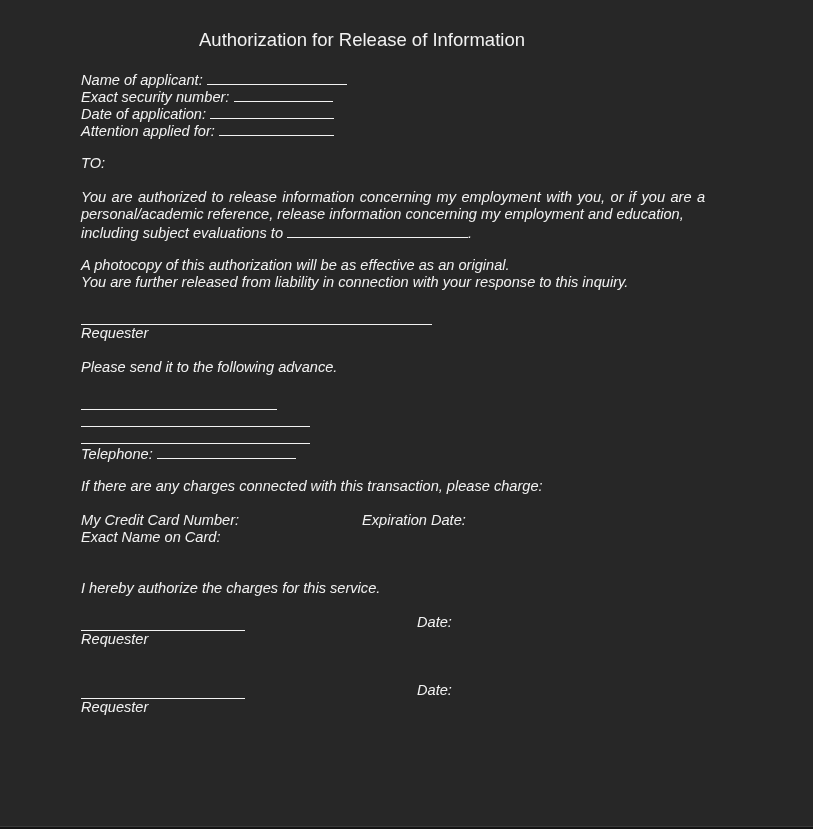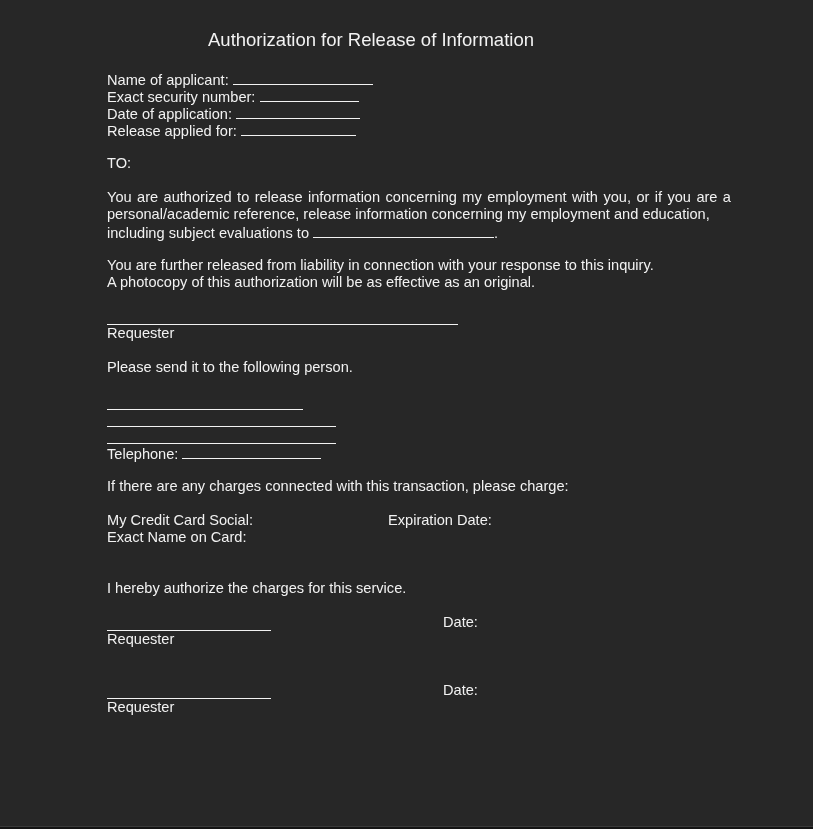--- a/index.html
+++ b/index.html
@@ -11,66 +11,66 @@
     font-size: 14.6px;
     line-height: 17px;
     position: relative;
     overflow: hidden;
   }
   .bottom-edge {
     position: absolute; left: 0; right: 0; top: 826px; height: 3px;
     background: #141414; border-top: 1px solid #3a3a3a;
   }
   .title {
-    position: absolute; top: 29px; left: 9px; width: 724px;
+    position: absolute; top: 29px; left: 0; width: 724px;
     text-align: center; font-size: 18.5px; line-height: 22px;
   }
-  .page { position: absolute; left: 107px; width: 624px; }
+  .page { position: absolute; left: 81px; width: 624px; font-style: italic; }
   .line { white-space: pre; height: 17px; }
   .blank { display: inline-block; border-bottom: 1px solid #f2f2f2; height: 14px; vertical-align: baseline; }
   .rule { border-bottom: 1px solid #f2f2f2; height: 16px; }
   .justify { text-align: justify; }
   .justify-last { text-align: justify; text-align-last: left; }
   .gap { height: 17px; }
   .row { display: flex; height: 17px; }
   .col2 { position: absolute; }
 </style>
 </head>
 <body>
 
 <div class="title">Authorization for Release of Information</div>
 
 <div class="page" style="top:70px;">
   <div class="line"><span>Name of applicant:</span> <span class="blank" style="width:140px;"></span></div>
   <div class="line"><span>Exact security number:</span> <span class="blank" style="width:99px;"></span></div>
   <div class="line"><span>Date of application:</span> <span class="blank" style="width:124px;"></span></div>
-  <div class="line"><span>Release applied for:</span> <span class="blank" style="width:115px;"></span></div>
+  <div class="line"><span>Attention applied for:</span> <span class="blank" style="width:115px;"></span></div>
   <div class="gap"></div>
   <div class="line">TO:</div>
   <div class="gap"></div>
   <div class="justify">You are authorized to release information concerning my employment with you, or if you are a personal/academic reference, release information concerning my employment and education,</div>
   <div class="line"><span>including subject evaluations to</span> <span class="blank" style="width:181px;"></span><span>.</span></div>
   <div class="gap"></div>
+  <div class="line">A photocopy of this authorization will be as effective as an original.</div>
   <div class="line">You are further released from liability in connection with your response to this inquiry.</div>
-  <div class="line">A photocopy of this authorization will be as effective as an original.</div>
   <div class="gap"></div>
   <div class="rule" style="width:351px;"></div>
   <div class="line">Requester</div>
   <div class="gap"></div>
-  <div class="line">Please send it to the following person.</div>
+  <div class="line">Please send it to the following advance.</div>
   <div class="gap"></div>
   <div class="rule" style="width:196px;"></div>
   <div class="rule" style="width:229px;"></div>
   <div class="rule" style="width:229px;"></div>
   <div class="line"><span>Telephone:</span> <span class="blank" style="width:139px;"></span></div>
   <div class="gap"></div>
   <div class="line">If there are any charges connected with this transaction, please charge:</div>
   <div class="gap"></div>
   <div class="row" style="position:relative;">
-    <span>My Credit Card Social:</span>
+    <span>My Credit Card Number:</span>
     <span class="col2" style="left:281px;">Expiration Date:</span>
   </div>
   <div class="line">Exact Name on Card:</div>
   <div class="gap"></div>
   <div class="gap"></div>
   <div class="line">I hereby authorize the charges for this service.</div>
   <div class="gap"></div>
   <div style="position:relative; height:17px;">
     <div class="rule" style="width:164px;"></div>
     <span class="col2" style="left:336px; top:0;">Date:</span>

